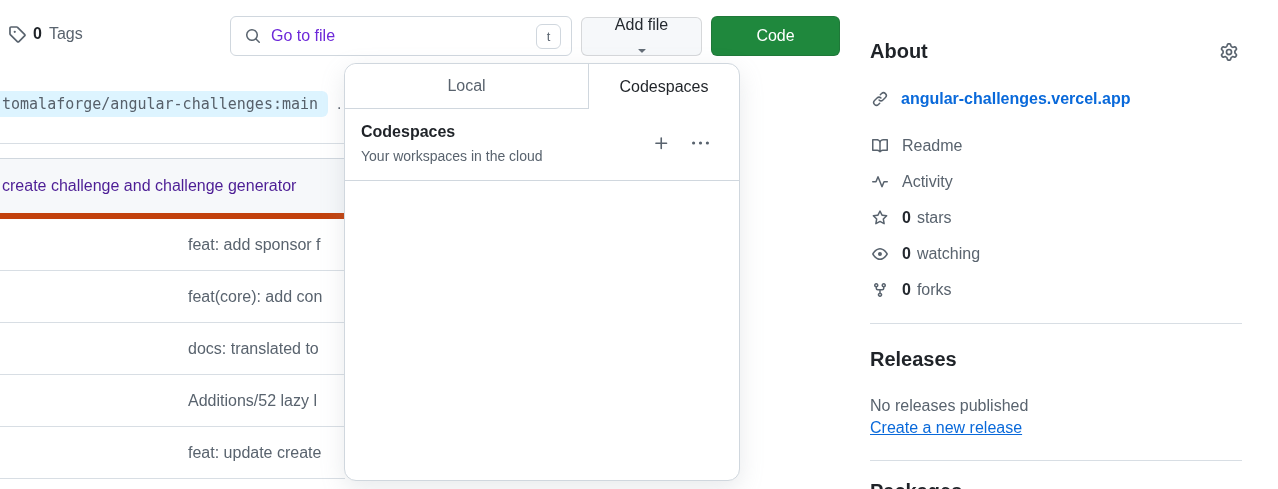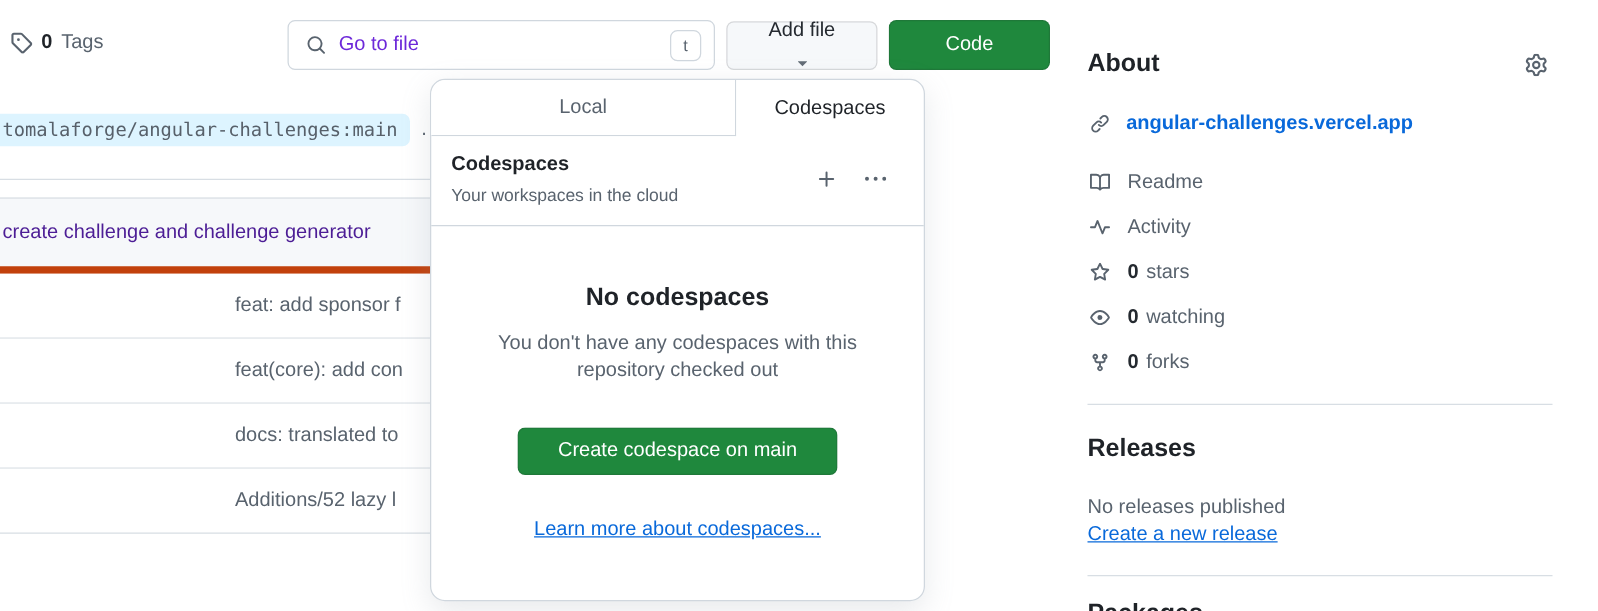--- a/index.html
+++ b/index.html
@@ -178,20 +178,23 @@
     </div>
   <div class="file-row">
       <span>feat(core): add con</span>
     </div>
   <div class="file-row">
       <span>docs: translated to</span>
     </div>
   <div class="file-row">
       <span>Additions/52 lazy l</span>
     </div>
+  <div class="file-row">
+      <span>feat: update create</span>
+    </div>
 </div>
 
 <div class="popover">
   <div class="popover-tabs">
     <div class="tab tab-local">
       <span>Local</span>
     </div>
     <div class="tab tab-codespaces">
       <span>Codespaces</span>
     </div>
@@ -213,26 +216,20 @@
       <button class="icon-btn">
         <span>
           <svg width="17" height="17" viewBox="0 0 16 16" fill="currentColor">
               <path d="M8 9a1.5 1.5 0 1 0 0-3 1.5 1.5 0 0 0 0 3ZM1.5 9a1.5 1.5 0 1 0 0-3 1.5 1.5 0 0 0 0 3Zm13 0a1.5 1.5 0 1 0 0-3 1.5 1.5 0 0 0 0 3Z"></path>
             </svg>
         </span>
       </button>
     </div>
   </div>
 
-  <div class="empty-state">
-    <div class="empty-title">No codespaces</div>
-    <div class="empty-desc">You don't have any codespaces with this repository checked out</div>
-    <button class="cta-btn">Create codespace on main</button>
-    <span class="learn-link">Learn more about codespaces...</span>
-  </div>
 </div>
 
 <div class="sidebar">
   <div class="about-title">About</div>
   <button class="gear-btn">
     <span>
       <svg width="18" height="18" viewBox="0 0 16 16" fill="currentColor">
           <path d="M8 0a8.2 8.2 0 0 1 .701.031C9.444.095 9.99.645 10.16 1.29l.288 1.107c.018.066.079.158.212.224.231.114.454.243.668.386.123.082.233.09.299.071l1.103-.303c.644-.176 1.392.021 1.82.63.27.385.506.792.704 1.218.315.675.111 1.422-.364 1.891l-.814.806c-.049.048-.098.147-.088.294.016.257.016.515 0 .772-.01.147.038.246.088.294l.814.806c.475.469.679 1.216.364 1.891a7.977 7.977 0 0 1-.704 1.217c-.428.61-1.176.807-1.82.63l-1.102-.302c-.067-.019-.177-.011-.3.071a5.909 5.909 0 0 1-.668.386c-.133.066-.194.158-.211.224l-.29 1.106c-.168.646-.715 1.196-1.458 1.26a8.006 8.006 0 0 1-1.402 0c-.743-.064-1.289-.614-1.458-1.26l-.289-1.106c-.018-.066-.079-.158-.212-.224a5.738 5.738 0 0 1-.668-.386c-.123-.082-.233-.09-.299-.071l-1.103.303c-.644.176-1.392-.021-1.82-.63a8.12 8.12 0 0 1-.704-1.218c-.315-.675-.111-1.422.363-1.891l.815-.806c.05-.048.098-.147.088-.294a6.214 6.214 0 0 1 0-.772c.01-.147-.038-.246-.088-.294l-.815-.806C.635 6.045.431 5.298.746 4.623a7.92 7.92 0 0 1 .704-1.217c.428-.61 1.176-.807 1.82-.63l1.102.302c.067.019.177.011.3-.071.214-.143.437-.272.668-.386.133-.066.194-.158.211-.224l.29-1.106C6.009.645 6.556.095 7.299.03 7.53.01 7.764 0 8 0Zm-.571 1.525c-.036.003-.108.036-.137.146l-.289 1.105c-.147.561-.549.967-.998 1.189-.173.086-.34.183-.5.29-.417.278-.97.423-1.529.27l-1.103-.303c-.109-.03-.175.016-.195.045-.22.312-.412.644-.573.99-.014.031-.021.11.059.19l.815.806c.411.406.562.957.53 1.456a4.709 4.709 0 0 0 0 .582c.032.499-.119 1.05-.53 1.456l-.815.806c-.081.08-.073.159-.059.19.162.346.353.677.573.989.02.03.085.076.195.046l1.102-.303c.56-.153 1.113-.008 1.53.27.161.107.328.204.501.29.447.222.85.629.997 1.189l.289 1.105c.029.109.101.143.137.146a6.6 6.6 0 0 0 1.142 0c.036-.003.108-.036.137-.146l.289-1.105c.147-.561.549-.967.998-1.189.173-.086.34-.183.5-.29.417-.278.97-.423 1.529-.27l1.103.303c.109.029.175-.016.195-.045.22-.313.411-.644.573-.99.014-.031.021-.11-.059-.19l-.815-.806c-.411-.406-.562-.957-.53-1.456a4.709 4.709 0 0 0 0-.582c-.032-.499.119-1.05.53-1.456l.815-.806c.081-.08.073-.159.059-.19a6.464 6.464 0 0 0-.573-.989c-.02-.03-.085-.076-.195-.046l-1.102.303c-.56.153-1.113.008-1.53-.27a4.44 4.44 0 0 0-.501-.29c-.447-.222-.85-.629-.997-1.189l-.289-1.105c-.029-.11-.101-.143-.137-.146a6.6 6.6 0 0 0-1.142 0ZM11 8a3 3 0 1 1-6 0 3 3 0 0 1 6 0ZM9.5 8a1.5 1.5 0 1 0-3.001.001A1.5 1.5 0 0 0 9.5 8Z"></path>
         </svg>
     </span>

